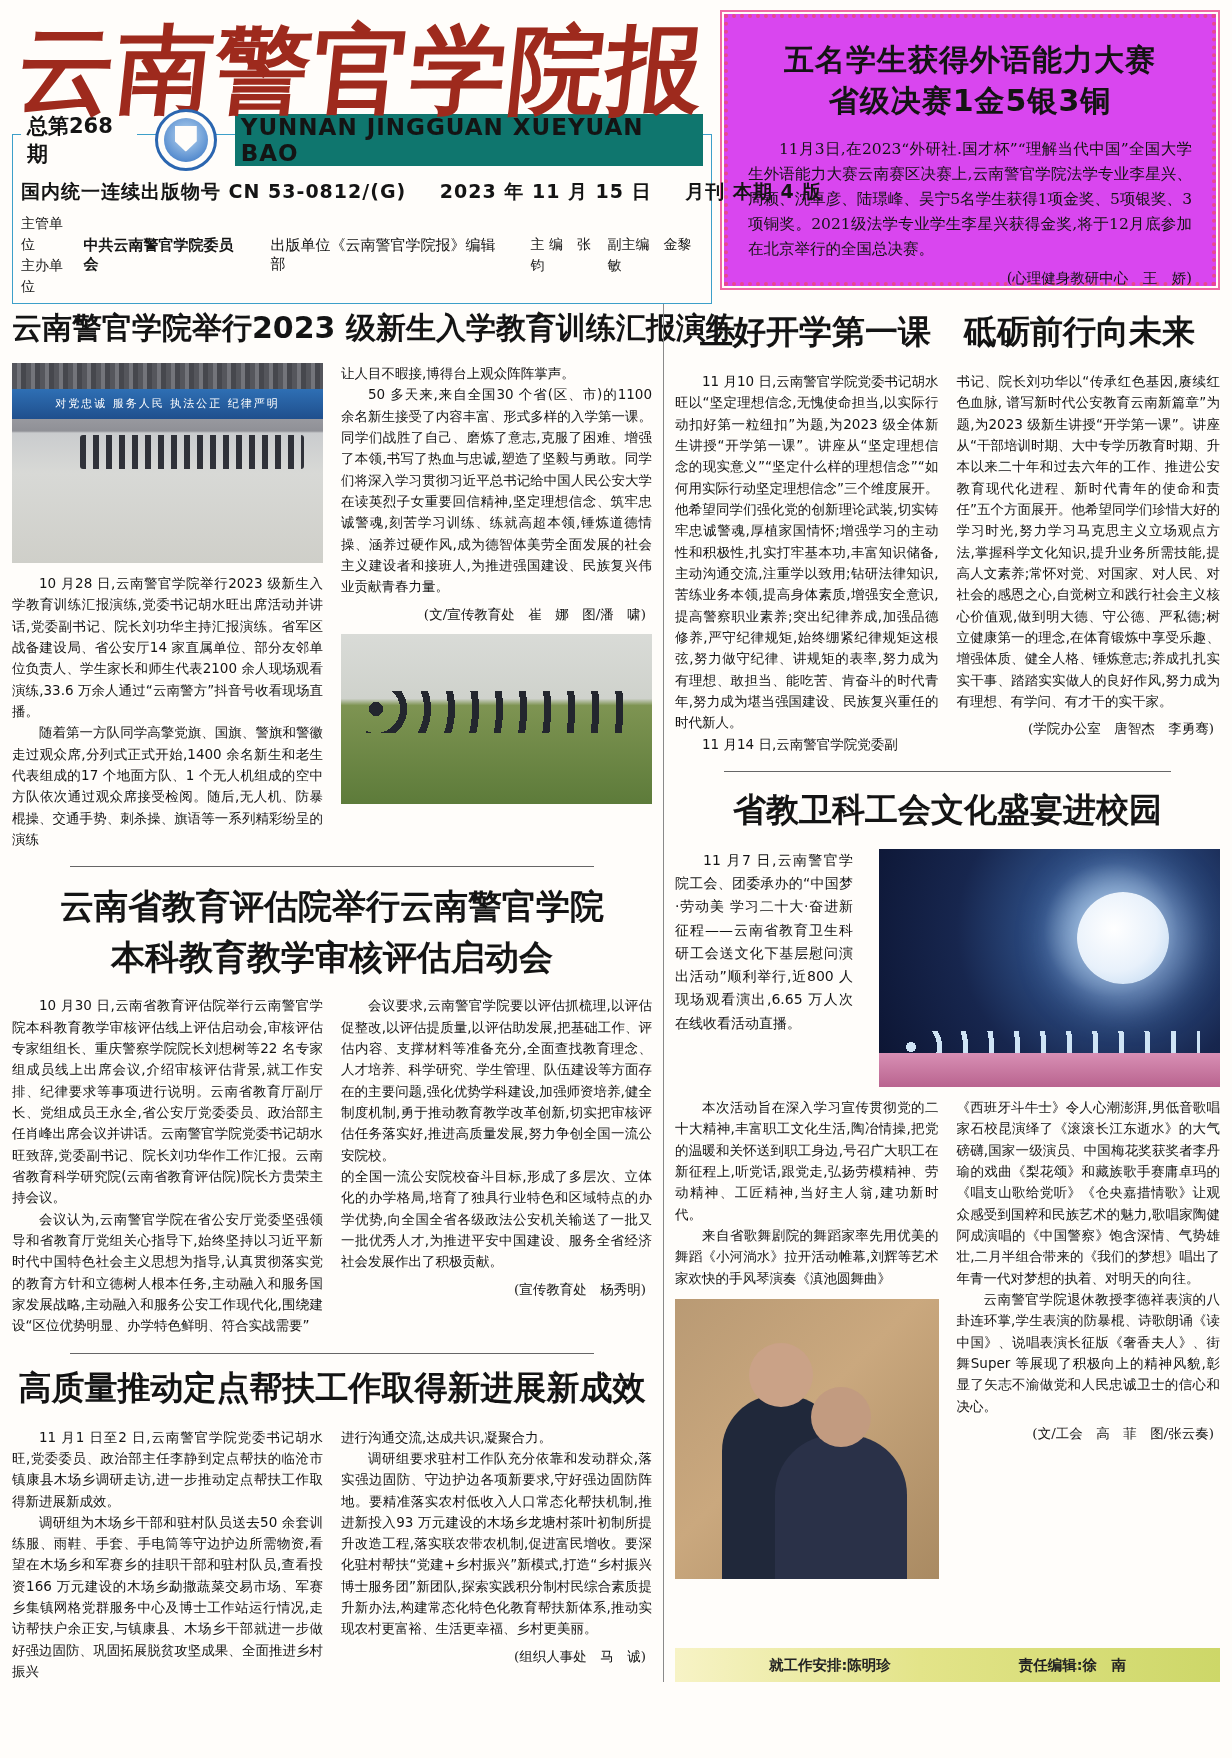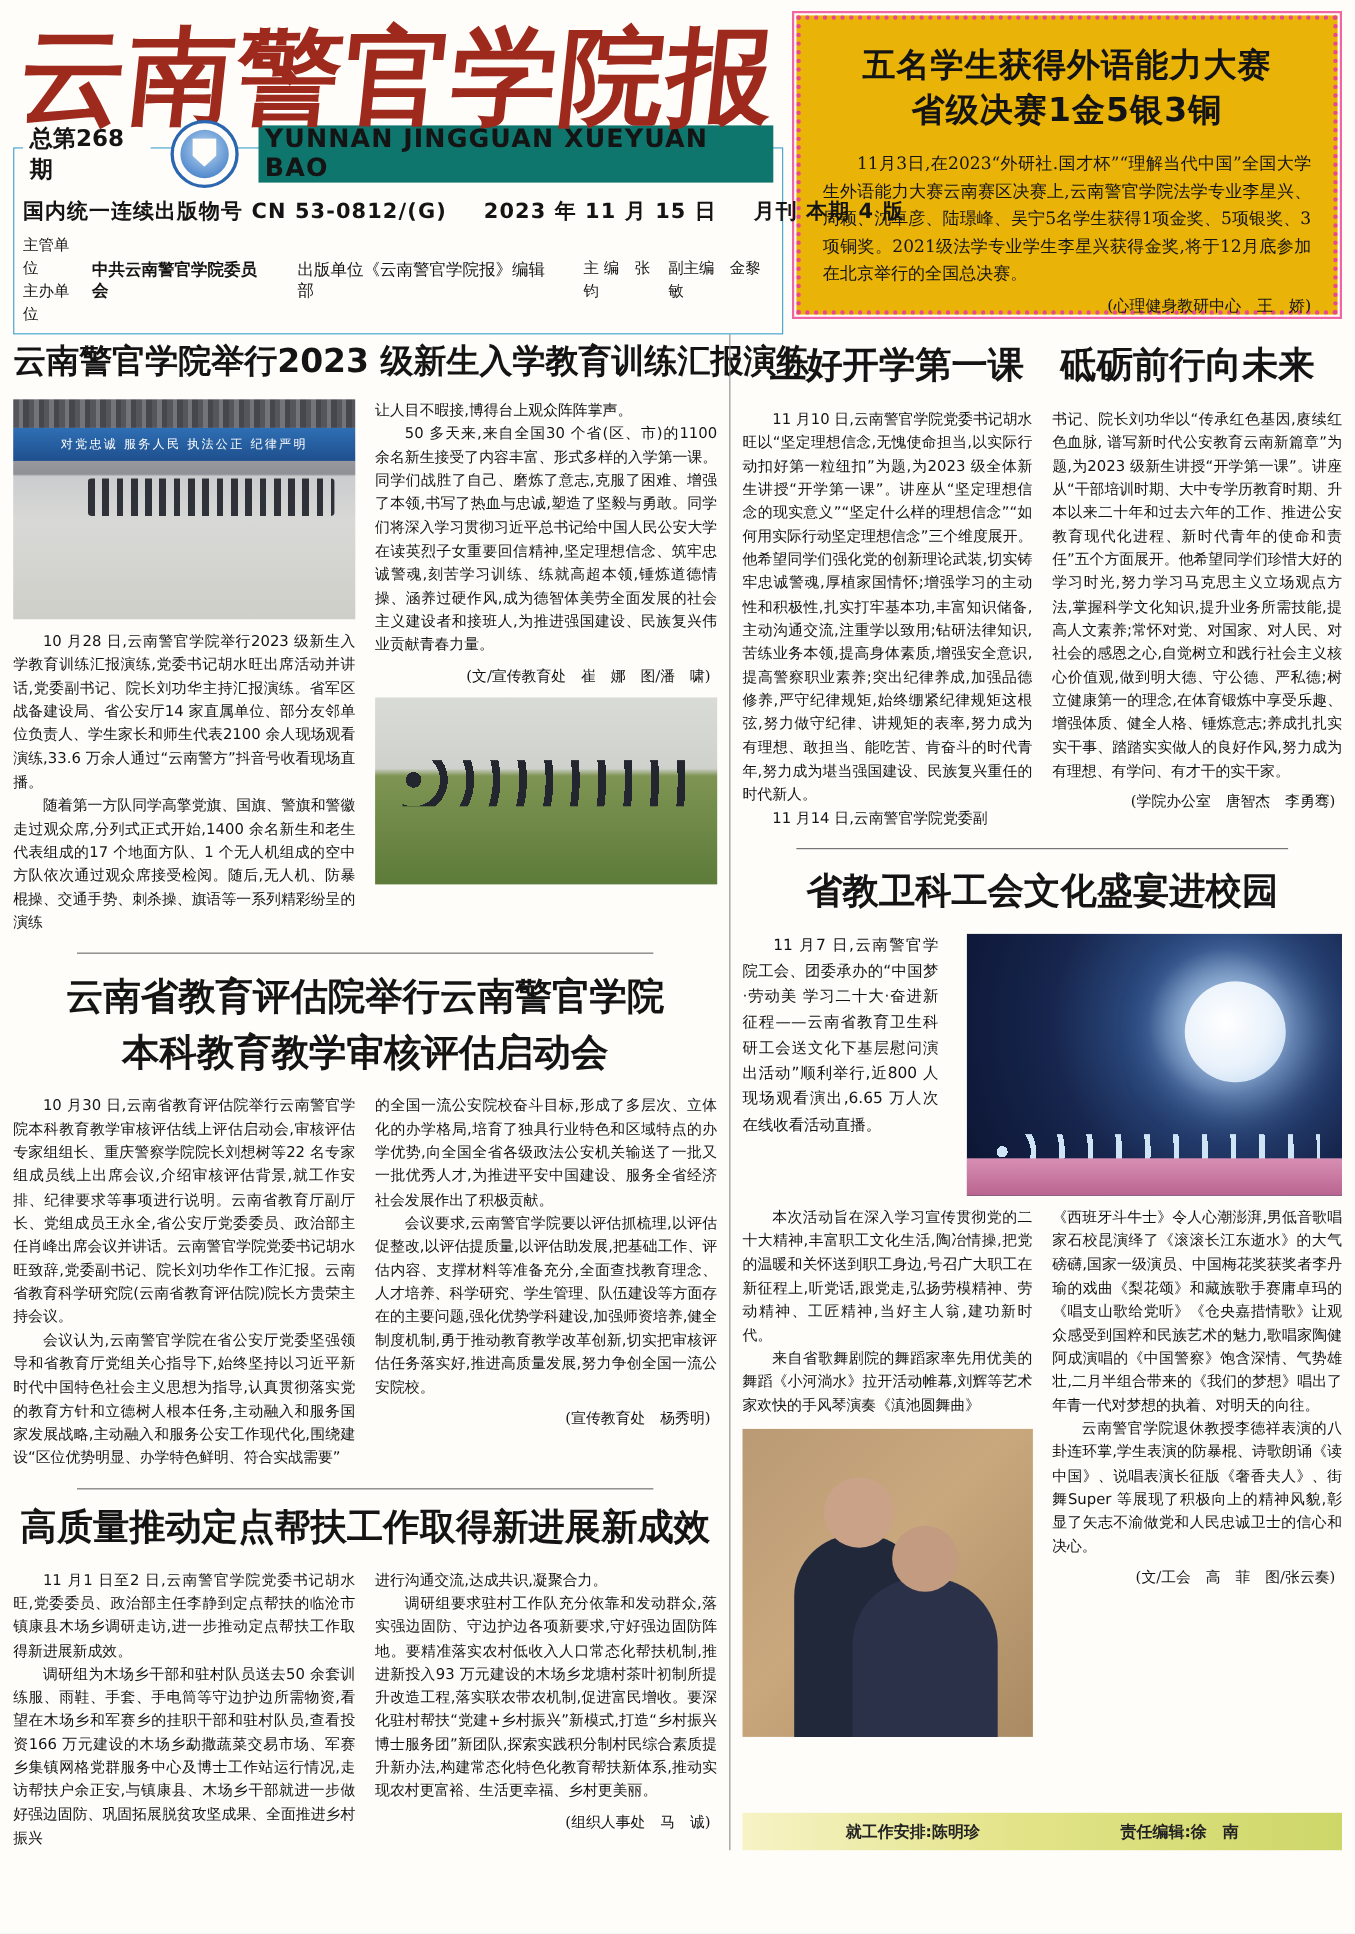--- a/index.html
+++ b/index.html
@@ -36,21 +36,21 @@
   .serial-row { font-size:19px; font-weight:bold; text-align:center; margin-top:8px; letter-spacing:1px; white-space:nowrap; }
   .serial-row .sp { display:inline-block; width:26px; }
   .units-row { display:flex; align-items:center; margin-top:8px; font-size:15px; }
   .unit-labels { display:flex; flex-direction:column; font-size:14px; line-height:1.5; margin-right:8px; }
   .unit-value { font-weight:bold; margin-right:26px; }
   .pub-unit { margin-right:26px; }
   .editors { margin-left:auto; display:flex; flex-direction:row; line-height:1.5; font-size:14px; }
   
   .bulletin {
     flex:1; border:4px dotted #e8488f; outline:2px solid #ef66a3; outline-offset:2px;
-    margin:4px 4px 6px 2px; padding:22px 20px 10px; background:#eab308;
+    margin:4px 4px 6px 2px; padding:22px 20px 10px; background:#d946ef;
   }
   .bulletin-title {
     font-size:30px; font-weight:900; text-align:center; line-height:1.35; letter-spacing:1px;
   }
   .bulletin-body {
     font-family:"DejaVu Serif","Liberation Serif",serif;
     font-size:15.5px; line-height:1.62; text-align:justify; text-indent:2em; margin-top:16px;
   }
   .bulletin-byline { font-family:"DejaVu Serif","Liberation Serif",serif; text-align:right; font-size:14.5px; margin-top:6px; }
   
@@ -218,22 +218,22 @@
         <div class="headline-mid">
           <div>云南省教育评估院举行云南警官学院</div>
           <div>本科教育教学审核评估启动会</div>
         </div>
         <div class="cols">
           <div class="col">
             <p class="para">10 月30 日,云南省教育评估院举行云南警官学院本科教育教学审核评估线上评估启动会,审核评估专家组组长、重庆警察学院院长刘想树等22 名专家组成员线上出席会议,介绍审核评估背景,就工作安排、纪律要求等事项进行说明。云南省教育厅副厅长、党组成员王永全,省公安厅党委委员、政治部主任肖峰出席会议并讲话。云南警官学院党委书记胡水旺致辞,党委副书记、院长刘功华作工作汇报。云南省教育科学研究院(云南省教育评估院)院长方贵荣主持会议。</p>
             <p class="para">会议认为,云南警官学院在省公安厅党委坚强领导和省教育厅党组关心指导下,始终坚持以习近平新时代中国特色社会主义思想为指导,认真贯彻落实党的教育方针和立德树人根本任务,主动融入和服务国家发展战略,主动融入和服务公安工作现代化,围绕建设“区位优势明显、办学特色鲜明、符合实战需要”</p>
           </div>
           <div class="col">
+            <p class="para">会议要求,云南警官学院要以评估抓梳理,以评估促整改,以评估提质量,以评估助发展,把基础工作、评估内容、支撑材料等准备充分,全面查找教育理念、人才培养、科学研究、学生管理、队伍建设等方面存在的主要问题,强化优势学科建设,加强师资培养,健全制度机制,勇于推动教育教学改革创新,切实把审核评估任务落实好,推进高质量发展,努力争创全国一流公安院校。</p>
             <p class="para cont">的全国一流公安院校奋斗目标,形成了多层次、立体化的办学格局,培育了独具行业特色和区域特点的办学优势,向全国全省各级政法公安机关输送了一批又一批优秀人才,为推进平安中国建设、服务全省经济社会发展作出了积极贡献。</p>
-            <p class="para">会议要求,云南警官学院要以评估抓梳理,以评估促整改,以评估提质量,以评估助发展,把基础工作、评估内容、支撑材料等准备充分,全面查找教育理念、人才培养、科学研究、学生管理、队伍建设等方面存在的主要问题,强化优势学科建设,加强师资培养,健全制度机制,勇于推动教育教学改革创新,切实把审核评估任务落实好,推进高质量发展,努力争创全国一流公安院校。</p>
             <div class="byline">(宣传教育处　杨秀明)</div>
           </div>
         </div>
       </div>
 
       <hr class="hrule">
 
       <div>
         <div class="headline2">高质量推动定点帮扶工作取得新进展新成效</div>
         <div class="cols">

